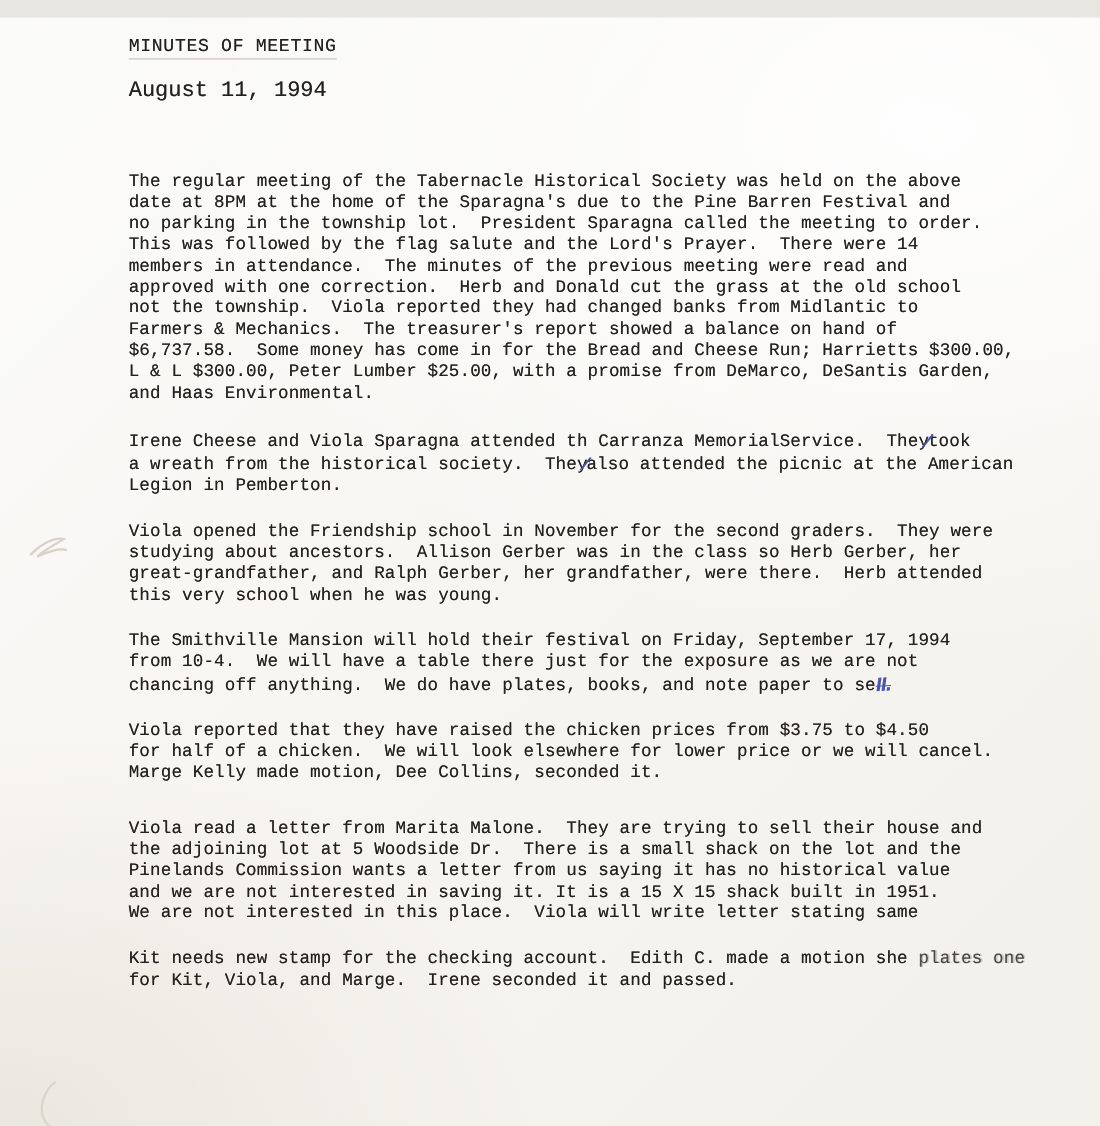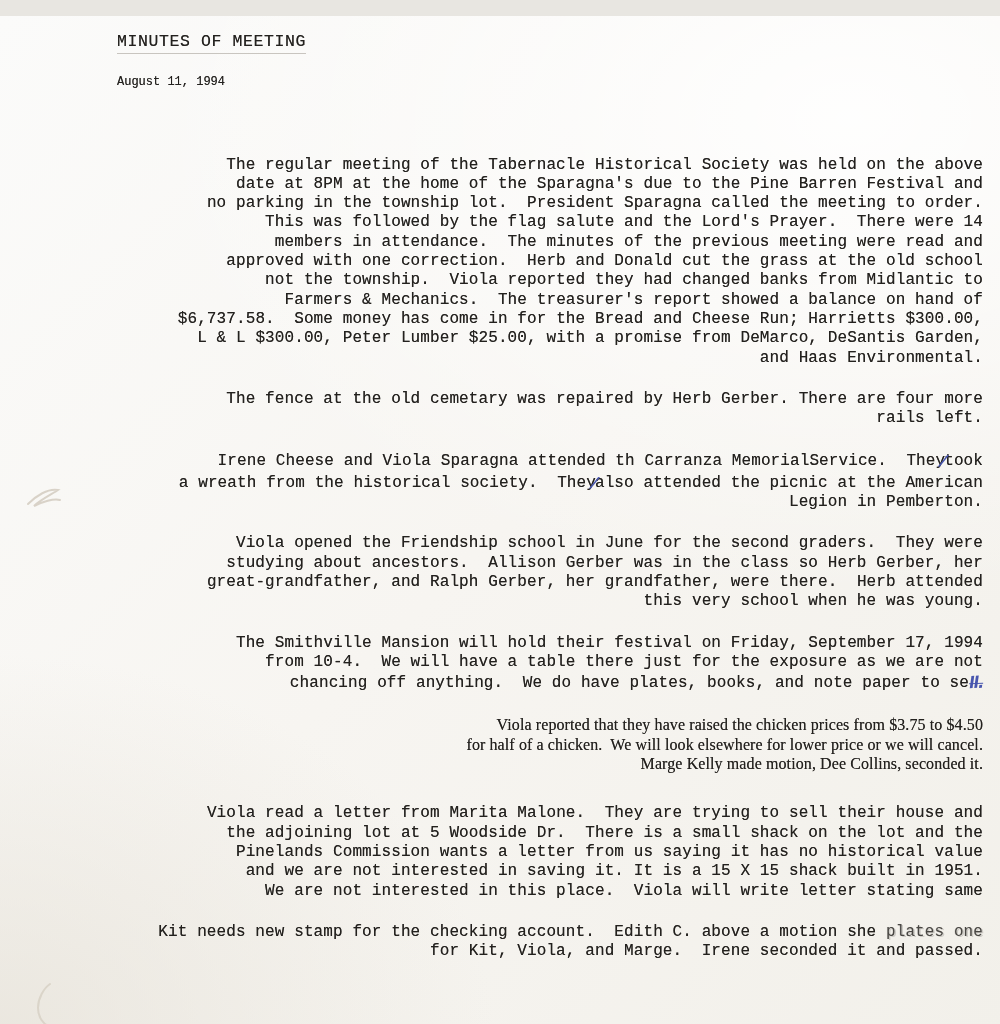--- a/index.html
+++ b/index.html
@@ -32,33 +32,32 @@
   .doc-title {
     font-size: 16.5px;
     line-height: 19.3px;
     letter-spacing: 0.6px;
     width: fit-content;
     padding-bottom: 2px;
     border-bottom: 1px solid rgba(140,134,122,0.45);
     margin: 0 0 19px 0;
   }
   .doc-date {
-    font-size: 12px;
+    font-size: 20px;
     line-height: 19.3px;
     margin: 0 0 63px 0;
   }
   .para {
     font-size: 16px;
     line-height: 19.3px;
     letter-spacing: 0.1px;
     white-space: pre-wrap;
     margin: 0 0 22px 0;
-    text-align: right;
   }
-  .para.gap-lg { margin-bottom: 31px; font-family: Liberation Serif, serif; }
+  .para.gap-lg { margin-bottom: 31px; }
   .para.gap-md { margin-bottom: 20px; }
   .ink {
     color: #4856ae;
     text-shadow: none;
     font-family: "DejaVu Sans", sans-serif;
   }
   .ink-slash {
     display: inline-block;
     font-style: italic;
     font-weight: bold;
@@ -106,44 +105,42 @@
 no parking in the township lot.  President Sparagna called the meeting to order.
 This was followed by the flag salute and the Lord's Prayer.  There were 14
 members in attendance.  The minutes of the previous meeting were read and
 approved with one correction.  Herb and Donald cut the grass at the old school
 not the township.  Viola reported they had changed banks from Midlantic to
 Farmers &amp; Mechanics.  The treasurer's report showed a balance on hand of
 $6,737.58.  Some money has come in for the Bread and Cheese Run; Harrietts $300.00,
 L &amp; L $300.00, Peter Lumber $25.00, with a promise from DeMarco, DeSantis Garden,
 and Haas Environmental.</p>
 
-    <p class="para typed">The fence at the old cemetary was repaired by Herb Gerber. There are four more
-rails left.</p>
 
     <p class="para typed"><span>Irene Cheese and Viola Sparagna attended th Carranza MemorialService.  They</span><span class="ink ink-slash">/</span><span>took
 a wreath from the historical society.  They</span><span class="ink ink-slash">/</span><span>also attended the picnic at the American
 Legion in Pemberton.</span></p>
 
-    <p class="para typed">Viola opened the Friendship school in June for the second graders.  They were
+    <p class="para typed">Viola opened the Friendship school in November for the second graders.  They were
 studying about ancestors.  Allison Gerber was in the class so Herb Gerber, her
 great-grandfather, and Ralph Gerber, her grandfather, were there.  Herb attended
 this very school when he was young.</p>
 
     <p class="para typed"><span>The Smithville Mansion will hold their festival on Friday, September 17, 1994
 from 10-4.  We will have a table there just for the exposure as we are not
 chancing off anything.  We do have plates, books, and note paper to se</span><span class="ink ink-script">ll.</span></p>
 
     <p class="para typed gap-lg">Viola reported that they have raised the chicken prices from $3.75 to $4.50
 for half of a chicken.  We will look elsewhere for lower price or we will cancel.
 Marge Kelly made motion, Dee Collins, seconded it.</p>
 
     <p class="para typed">Viola read a letter from Marita Malone.  They are trying to sell their house and
 the adjoining lot at 5 Woodside Dr.  There is a small shack on the lot and the
 Pinelands Commission wants a letter from us saying it has no historical value
 and we are not interested in saving it. It is a 15 X 15 shack built in 1951.
 We are not interested in this place.  Viola will write letter stating same</p>
 
 
-    <p class="para typed"><span>Kit needs new stamp for the checking account.  Edith C. above a motion she </span><span class="smudge">plates one</span><span>
+    <p class="para typed"><span>Kit needs new stamp for the checking account.  Edith C. made a motion she </span><span class="smudge">plates one</span><span>
 for Kit, Viola, and Marge.  Irene seconded it and passed.</span></p>
   </div>
 
 </div>
 
 </body></html>

